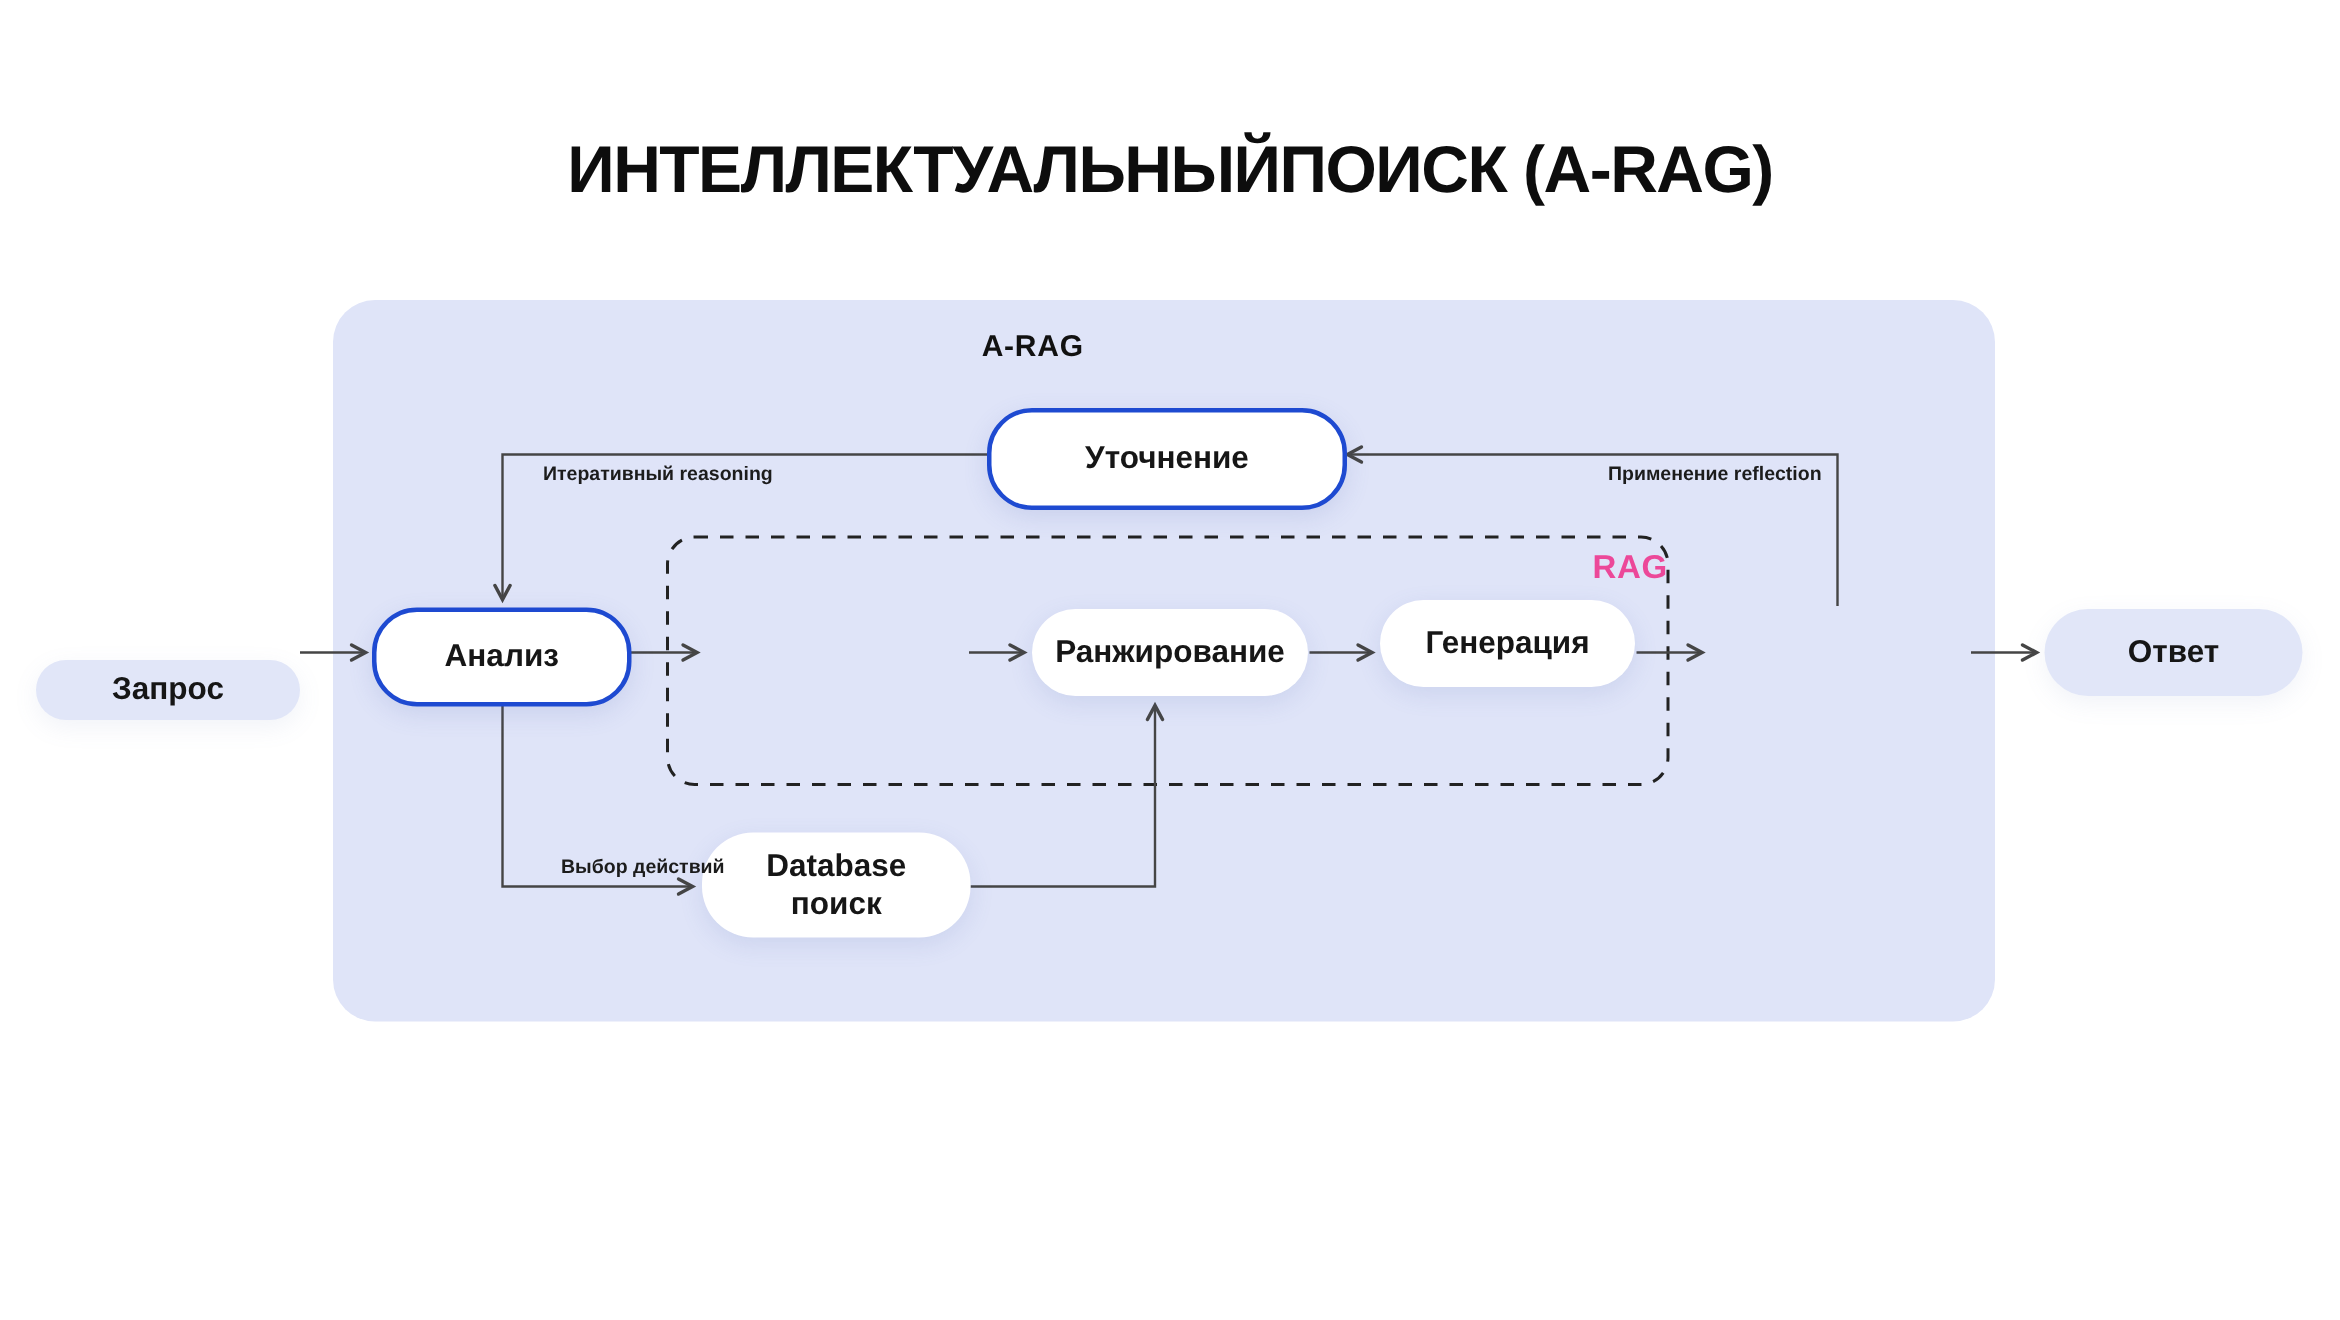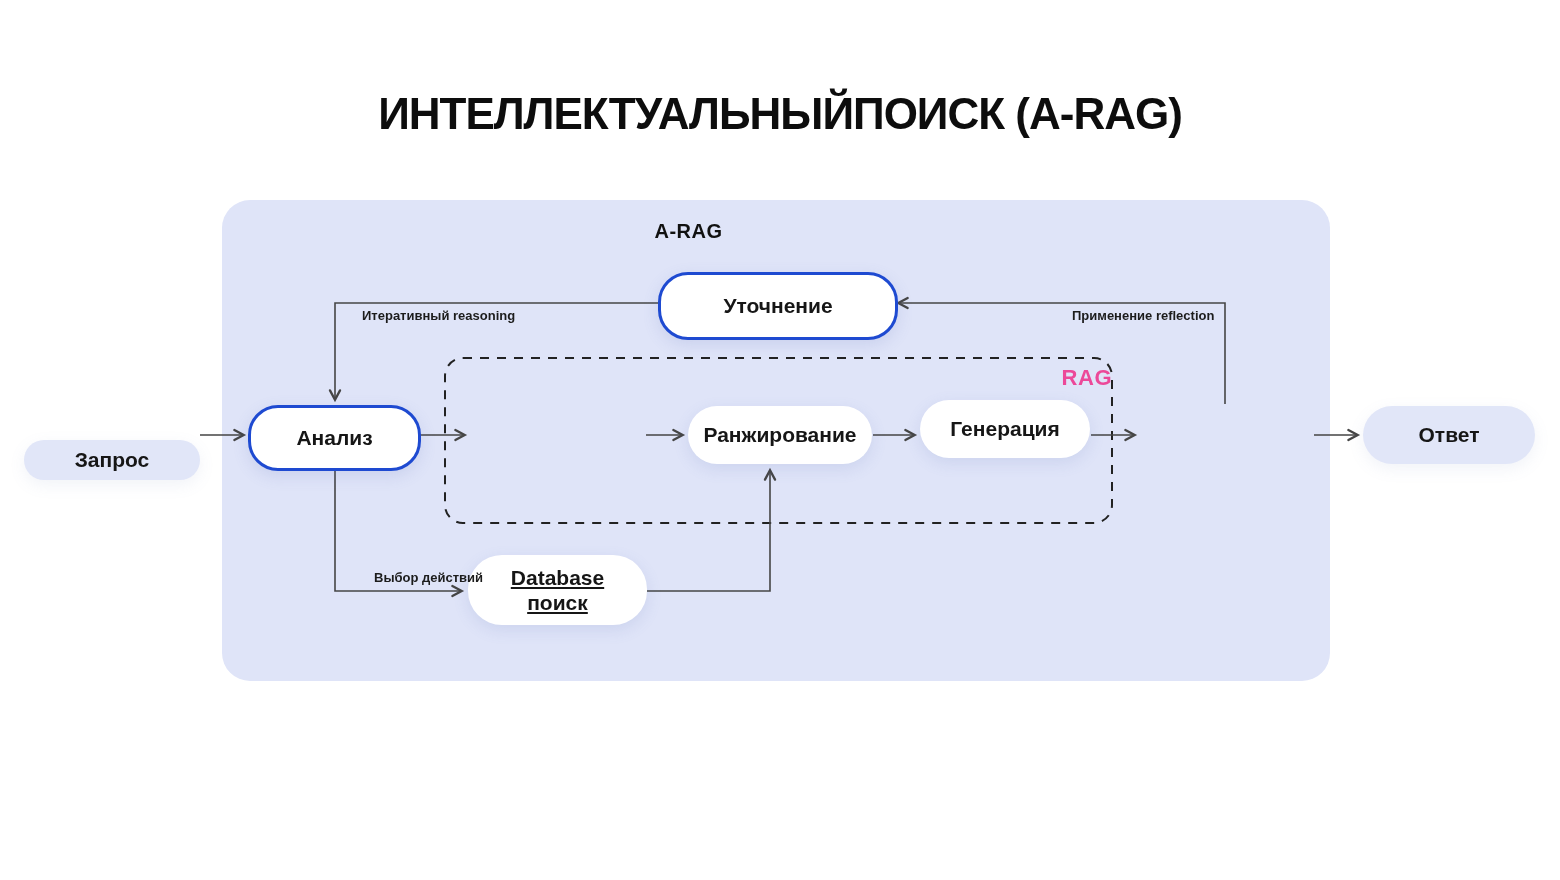--- a/index.html
+++ b/index.html
@@ -90,21 +90,21 @@
 
 
   <div class="node lavender" style="left:1363px;top:406px;width:172px;height:58px;">
     <span>Ответ</span>
   </div>
 
   <div class="node accent" style="left:658px;top:272px;width:234px;height:62px;">
     <span>Уточнение</span>
   </div>
 
-  <div class="node plain-white" style="left:468px;top:555px;width:179px;height:70px;border-radius:34px;text-decoration:underline;">
+  <div class="node plain-white" style="left:468px;top:555px;width:179px;height:70px;border-radius:34px;">
     <span class="two-line">
       <span>Database</span><br>
       <span>поиск</span>
     </span>
   </div>
 
   <div class="edge-label" style="left:342px;top:308px;">Итеративный reasoning</div>
 
   <div class="edge-label" style="left:1052px;top:308px;width:158px;">Применение reflection</div>
 

